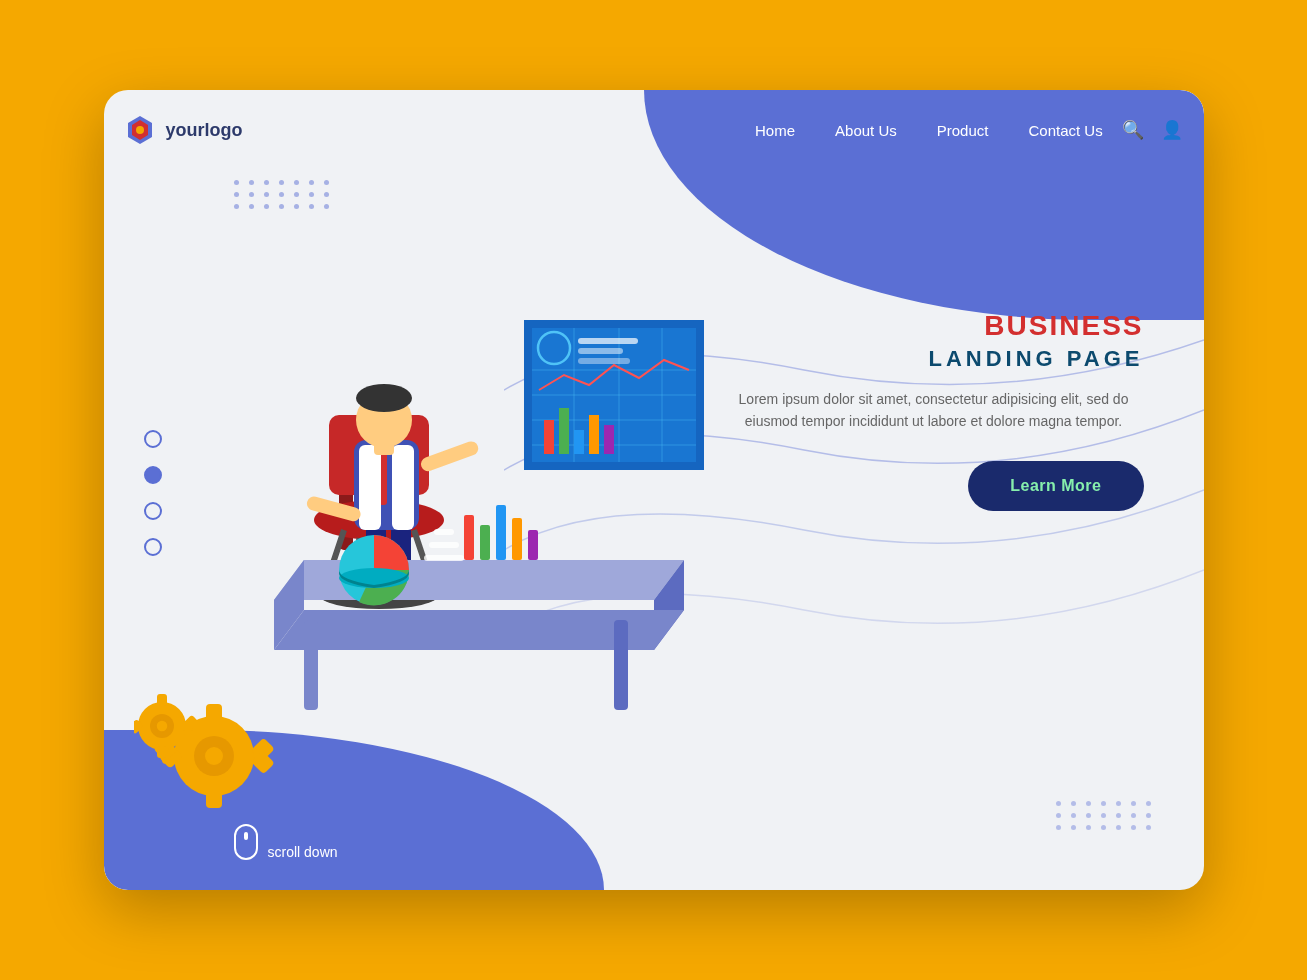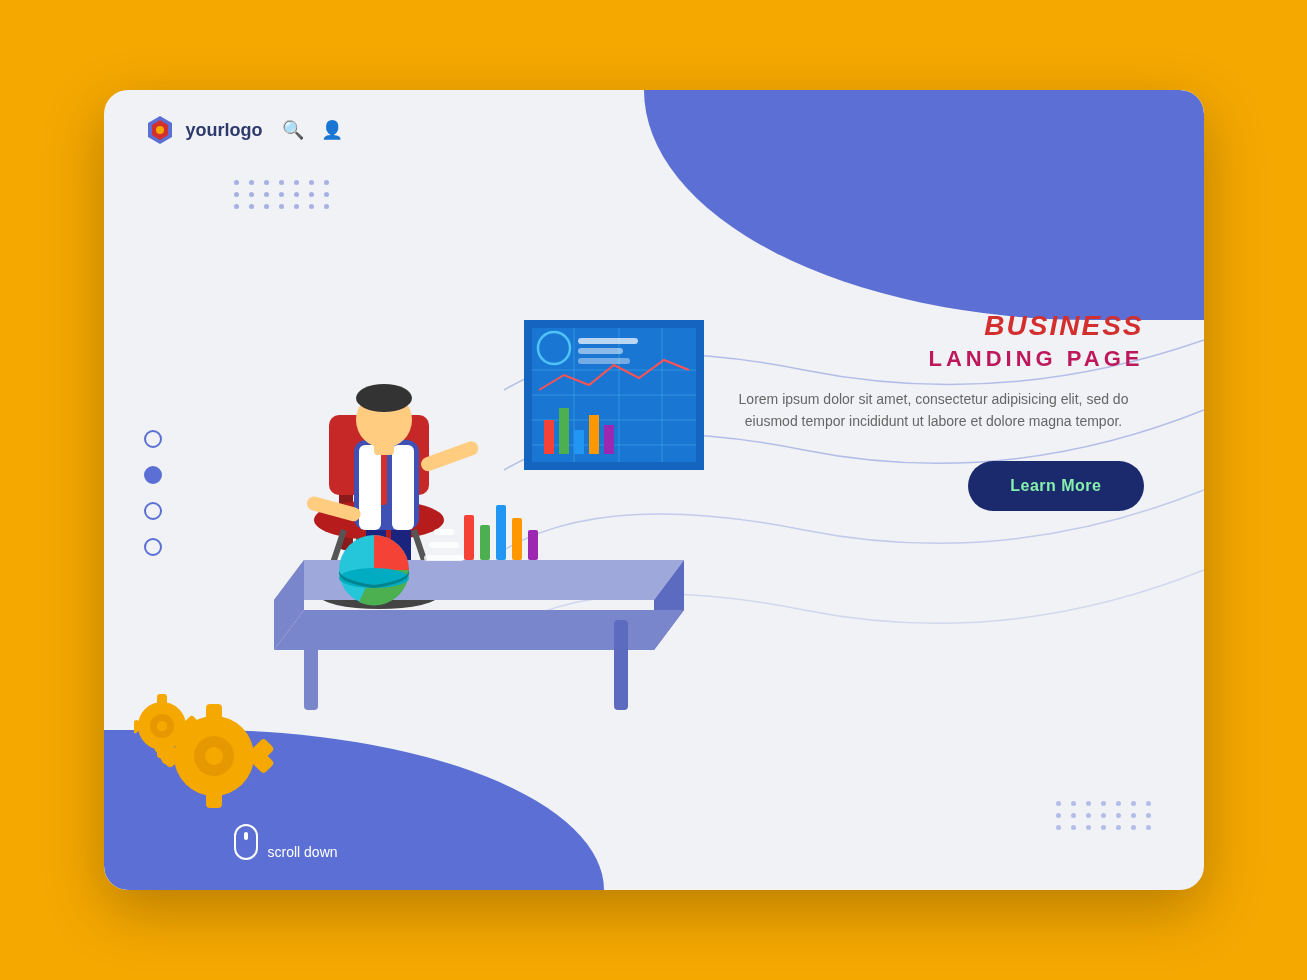--- a/index.html
+++ b/index.html
@@ -61,21 +61,21 @@
 
     
     .nav {
       position: absolute;
       top: 0;
       left: 0;
       right: 0;
       height: 80px;
       display: flex;
       align-items: center;
-      padding: 0 40px;
+      padding: 0 20px;
       z-index: 10;
     }
 
     .logo-area {
       display: flex;
       align-items: center;
       gap: 10px;
     }
 
     .logo-icon {
@@ -180,36 +180,35 @@
       z-index: 5;
       text-align: right;
     }
 
     .hero-business {
       font-size: 28px;
       font-weight: 800;
       color: #D32F2F;
       letter-spacing: 2px;
       text-transform: uppercase;
-      font-style: italic;
     }
 
     .hero-introduction {
       font-size: 52px;
       font-weight: 900;
       color: #2d3a6b;
       letter-spacing: 1px;
       text-transform: uppercase;
       line-height: 1.1;
     }
 
     .hero-landing {
       font-size: 22px;
       font-weight: 700;
-      color: #be185d;
+      color: #0c4a6e;
       letter-spacing: 4px;
       text-transform: uppercase;
       margin-top: 4px;
     }
 
     .hero-description {
       font-size: 14px;
       color: #666;
       line-height: 1.6;
       margin-top: 16px;
@@ -294,20 +293,26 @@
 
   <nav class="nav">
     <div class="logo-area">
       <svg class="logo-icon" viewBox="0 0 32 32">
         <polygon points="16,2 28,9 28,23 16,30 4,23 4,9" fill="#5B6FD4"></polygon>
         <polygon points="16,6 24,11 24,21 16,26 8,21 8,11" fill="#D32F2F"></polygon>
         <circle cx="16" cy="16" r="4" fill="#F5A800"></circle>
       </svg>
       <span class="logo-text">yourlogo</span>
     </div>
+    <div class="nav-links">
+      <a class="nav-link">Home</a>
+      <a class="nav-link">About Us</a>
+      <a class="nav-link">Product</a>
+      <a class="nav-link">Contact Us</a>
+    </div>
     <div class="nav-icons">
       <span class="nav-icon">🔍</span>
       <span class="nav-icon">👤</span>
     </div>
   </nav>
 
   <div class="dot-grid-top">
     <div class="dot-grid">
       <div class="dot"></div>
         <div class="dot"></div>

